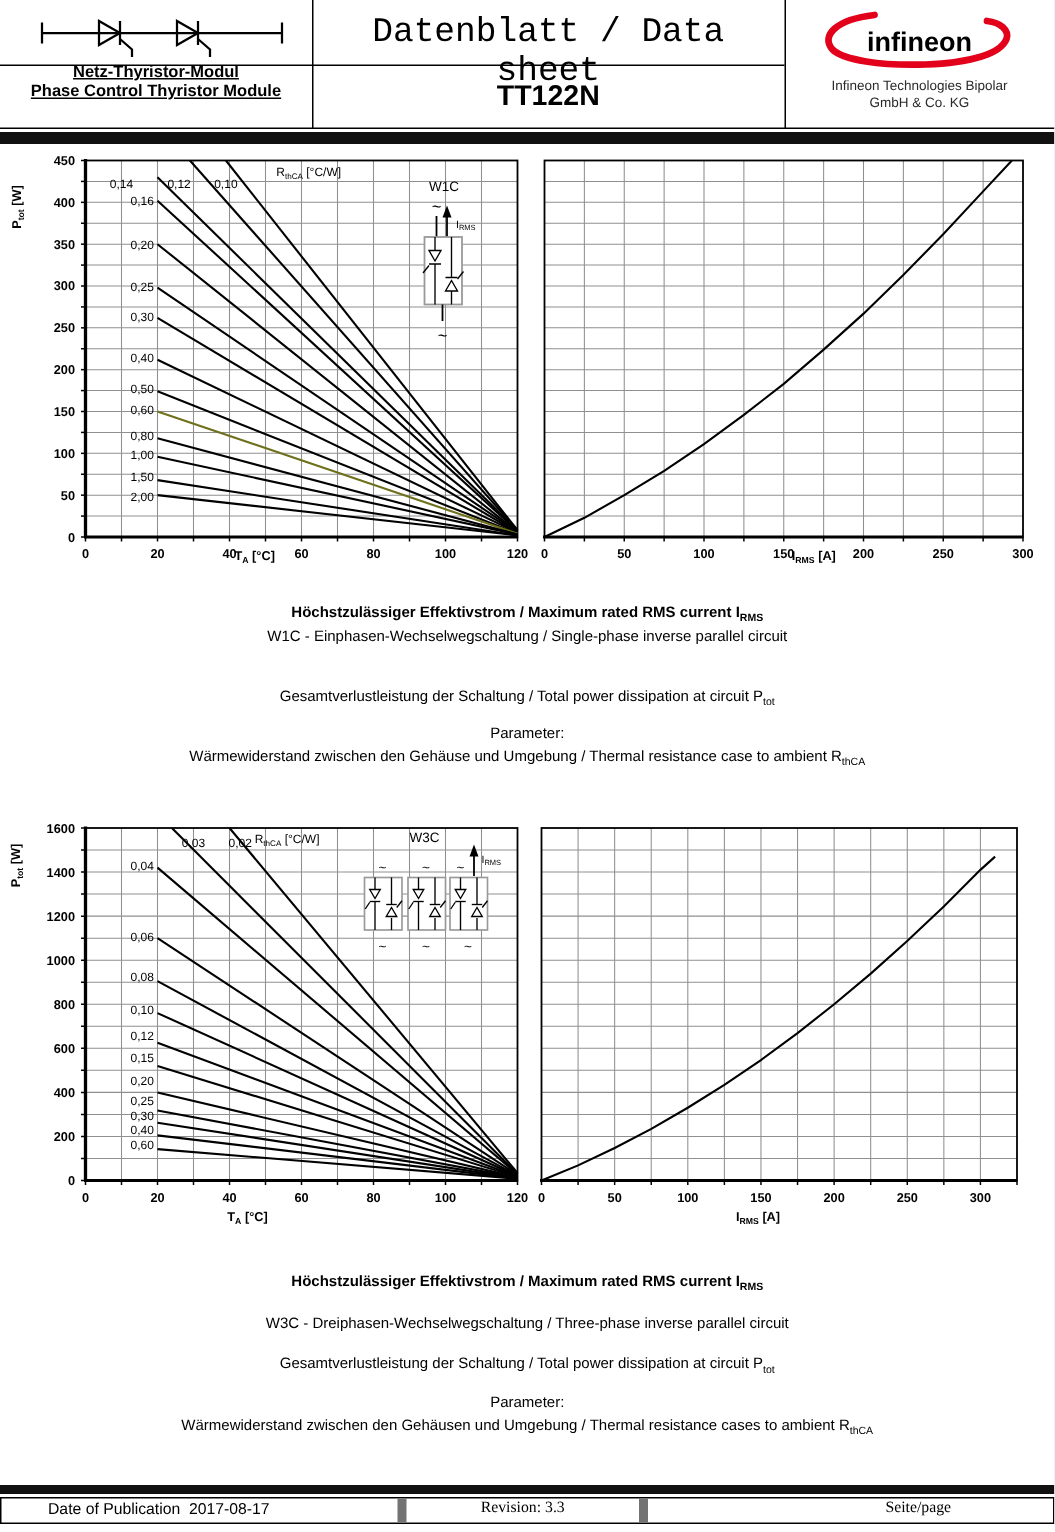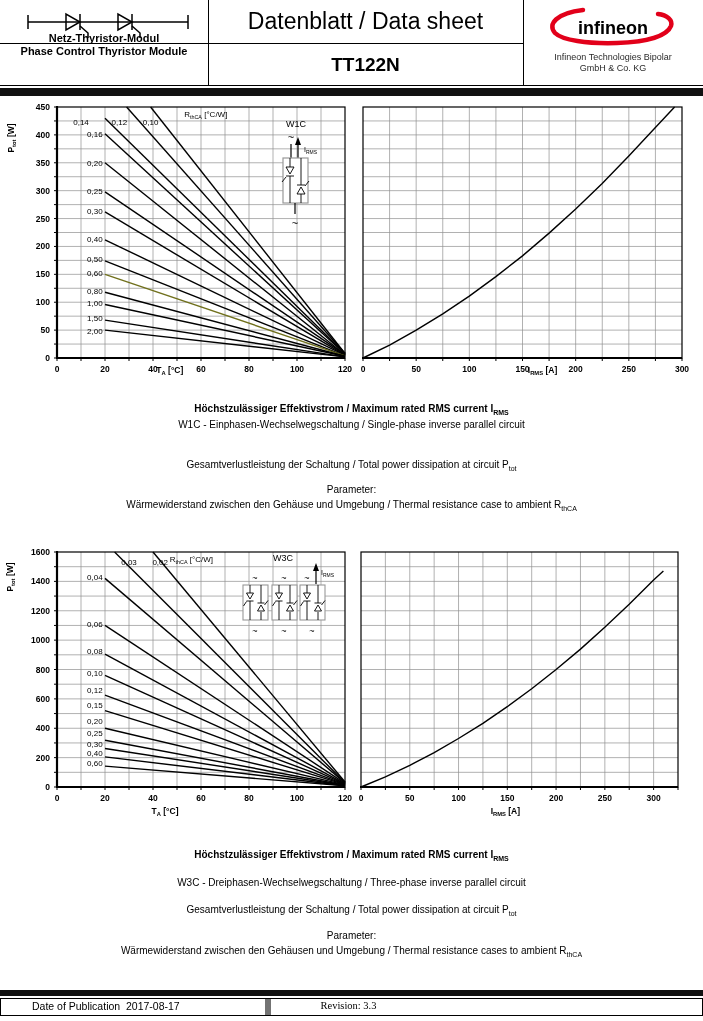--- a/index.html
+++ b/index.html
@@ -2,22 +2,22 @@
 <html><head>
 <meta charset="utf-8">
 <style>
   html,body{margin:0;padding:0;background:#e8e8e8;}
   #page{position:relative;width:703px;height:1021px;background:#fff;overflow:hidden;
         font-family:"Liberation Sans",sans-serif;color:#000;}
   .abs{position:absolute;}
   .vline{position:absolute;width:1px;background:#000;}
   .hline{position:absolute;height:1px;background:#000;}
   .bar{position:absolute;left:0;width:703px;background:#111;}
-  .prod{left:0;top:32px;width:208px;text-align:center;font-weight:bold;font-size:11px;line-height:13px;}
-  .dstitle{left:208px;top:8px;width:315px;text-align:center;font-size:23px;}
+  .prod{left:0;top:42px;width:208px;text-align:center;font-weight:bold;font-size:11px;line-height:13px;text-decoration:underline;}
+  .dstitle{left:208px;top:8px;width:315px;text-align:center;font-size:23px;font-family:Liberation Mono, monospace;}
   .part{left:208px;top:54px;width:315px;text-align:center;font-size:19px;font-weight:bold;}
   .company{left:523px;top:52px;width:180px;text-align:center;font-size:9px;line-height:11px;color:#2b2b2b;}
   .cap{position:absolute;left:0;width:703px;text-align:center;font-size:10px;}
   .cap.bold{font-weight:bold;}
   .cap sub{font-size:7px;}
   .footer-row{position:absolute;left:0;top:998px;width:701px;height:16px;border:1px solid #000;
               display:flex;font-size:10.5px;line-height:14px;}
   .fc{height:100%;}
   .fc+.fc{border-left:6px solid #737373;font-family:Liberation Serif, serif;}
   .fc1{width:264px;padding-left:31px;box-sizing:border-box;}
@@ -526,16 +526,17 @@
       <span>Wärmewiderstand zwischen den Gehäusen und Umgebung / Thermal resistance cases to ambient R</span><sub>thCA</sub>
     </div>
   </div>
 
   <div class="bar" style="top:990px;height:6px"></div>
   <div class="footer-row">
     <div class="fc fc1">
       <span>Date of Publication</span>&nbsp;&nbsp;<span>2017-08-17</span>
     </div>
     <div class="fc fc2">Revision: 3.3</div>
+    <div class="fc fc3">Seite/page</div>
     <div class="fc fc4">9/13</div>
   </div>
 
 </div>
 
 </body></html>

